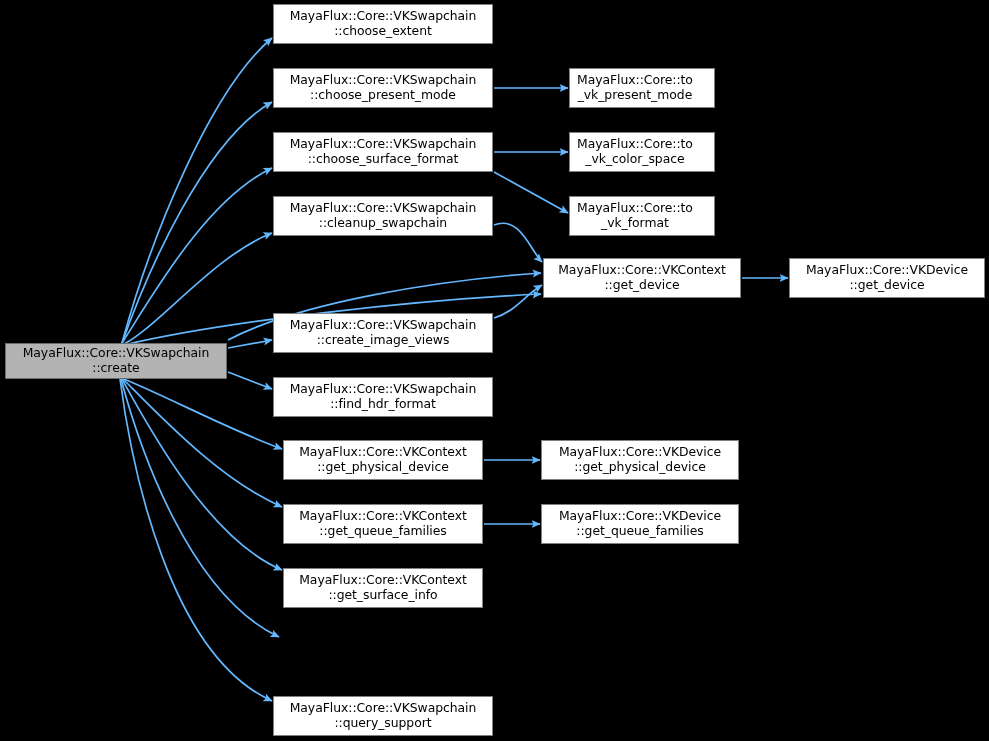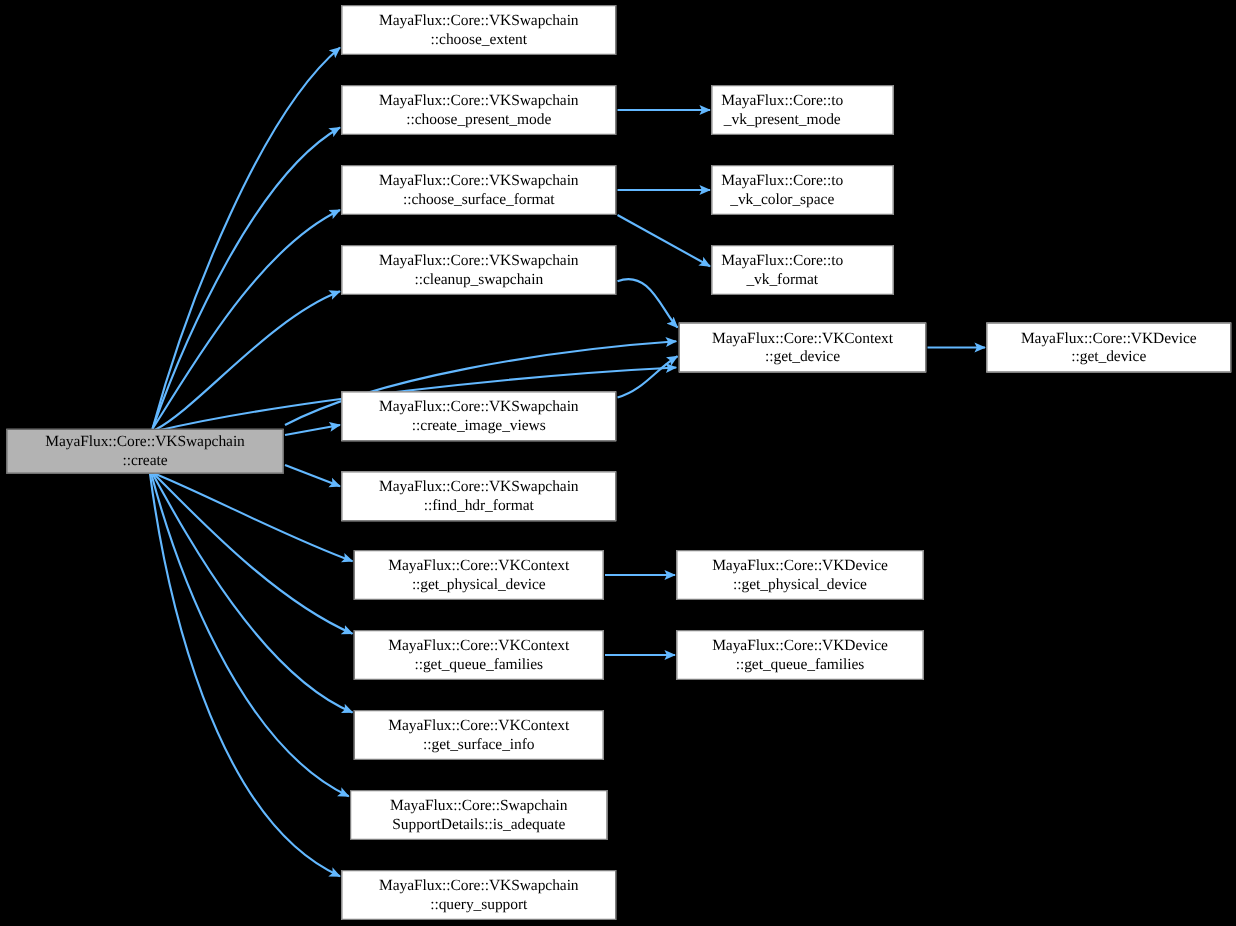--- a/index.html
+++ b/index.html
@@ -31,21 +31,20 @@
     justify-content: center;
     text-align: center;
     background: #ffffff;
     border: 1px solid #808080;
     color: #000000;
     font-size: 12.4px;
     line-height: 14.6px;
     letter-spacing: -0.05px;
     white-space: pre-line;
     padding: 0 8px;
-    font-family: Liberation Serif, serif;
   }
   .node.root {
     background: #b3b3b3;
     border-color: #6b6b6b;
   }
   .node.leftalign {
     justify-content: flex-start;
     text-align: center;
     padding-left: 7px;
   }
@@ -95,22 +94,20 @@
     <div class="node" style="left: 273px; top: 313px; width: 220px; height: 40px;">MayaFlux::Core::VKSwapchain
 ::create_image_views</div>
     <div class="node" style="left: 273px; top: 377px; width: 220px; height: 40px;">MayaFlux::Core::VKSwapchain
 ::find_hdr_format</div>
     <div class="node" style="left: 283px; top: 440px; width: 200px; height: 40px;">MayaFlux::Core::VKContext
 ::get_physical_device</div>
     <div class="node" style="left: 283px; top: 504px; width: 200px; height: 40px;">MayaFlux::Core::VKContext
 ::get_queue_families</div>
     <div class="node" style="left: 283px; top: 568px; width: 200px; height: 40px;">MayaFlux::Core::VKContext
 ::get_surface_info</div>
-    <div class="node" style="left: 280px; top: 632px; width: 206px; height: 40px;">MayaFlux::Core::Swapchain
-SupportDetails::is_adequate</div>
     <div class="node" style="left: 273px; top: 696px; width: 220px; height: 40px;">MayaFlux::Core::VKSwapchain
 ::query_support</div>
     <div class="node leftalign" style="left: 569px; top: 68px; width: 146px; height: 40px;">MayaFlux::Core::to
 _vk_present_mode</div>
     <div class="node leftalign" style="left: 569px; top: 132px; width: 146px; height: 40px;">MayaFlux::Core::to
 _vk_color_space</div>
     <div class="node leftalign" style="left: 569px; top: 196px; width: 146px; height: 40px;">MayaFlux::Core::to
 _vk_format</div>
     <div class="node" style="left: 543px; top: 258px; width: 198px; height: 40px;">MayaFlux::Core::VKContext
 ::get_device</div>

